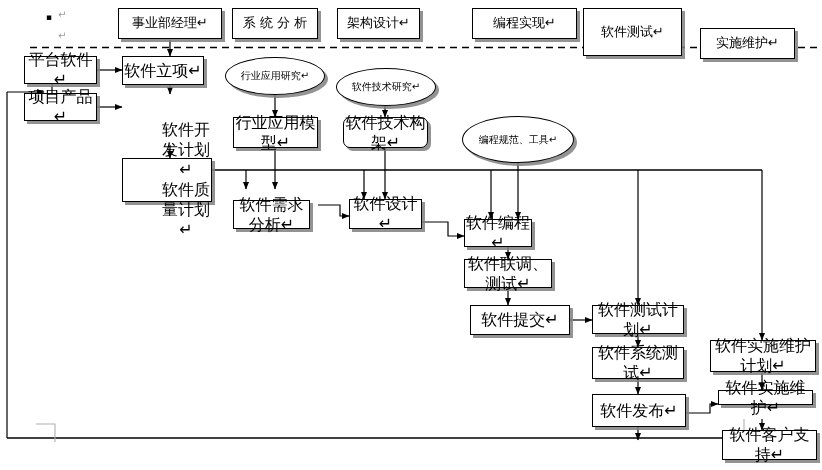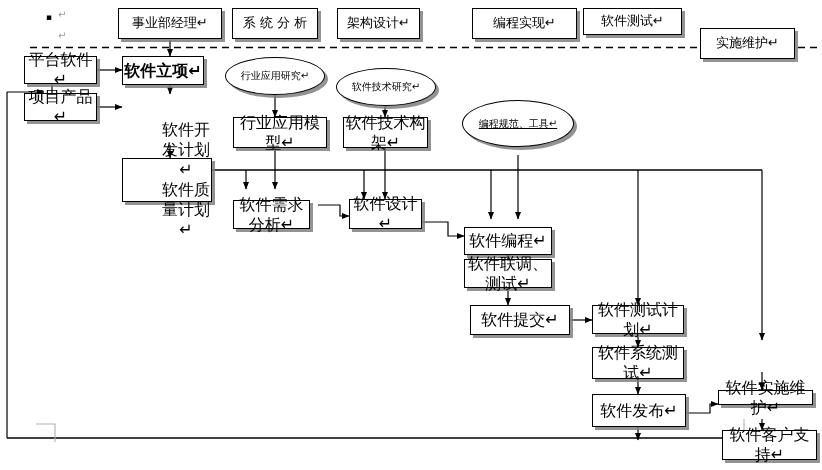--- a/index.html
+++ b/index.html
@@ -111,85 +111,88 @@
   </div>
   <div class="node hdr" style="left:232px;top:8px;width:86px;height:31px;">
     <span>系 统 分 析</span>
   </div>
   <div class="node hdr" style="left:337px;top:8px;width:83px;height:31px;">
     <span>架构设计↵</span>
   </div>
   <div class="node hdr" style="left:472px;top:8px;width:105px;height:31px;">
     <span>编程实现↵</span>
   </div>
-  <div class="node hdr" style="left:583px;top:8px;width:99px;height:27px;">
+  <div class="node hdr" style="left:583px;top:8px;width:99px;height:48px;">
     <span>软件测试↵</span>
   </div>
   <div class="node hdr" style="left:700px;top:8px;width:95px;height:31px;margin-top:20px;">
     <span>实施维护↵</span>
   </div>
 
   <div class="node" style="left:24px;top:56px;width:73px;height:28px;">
     <span>平台软件↵</span>
   </div>
   <div class="node" style="left:24px;top:93px;width:73px;height:28px;">
     <span>项目产品↵</span>
   </div>
 
-  <div class="node" style="left:122px;top:56px;width:82px;height:29px;font-weight:bold;">
+  <div class="node" style="left:122px;top:56px;width:82px;height:29px;">
     <span>软件立项↵</span>
   </div>
   <div class="node two-line" style="left:122px;top:158px;width:90px;height:44px;padding-left:38px;">
     <span>软件开发计划↵</span>
     <span>软件质量计划↵</span>
   </div>
 
   <div class="ellipse" style="left:225px;top:57px;width:100px;height:38px;">
     <span>行业应用研究↵</span>
   </div>
   <div class="ellipse" style="left:336px;top:68px;width:100px;height:38px;">
     <span>软件技术研究↵</span>
   </div>
-  <div class="ellipse" style="left:462px;top:100px;width:112px;height:47px;text-decoration:underline;">
+  <div class="ellipse" style="left:462px;top:116px;width:112px;height:47px;">
     <span>编程规范、工具↵</span>
   </div>
 
-  <div class="node" style="left:233px;top:117px;width:94px;height:31px;">
+  <div class="node" style="left:233px;top:117px;width:85px;height:31px;">
     <span>行业应用模型↵</span>
   </div>
-  <div class="node" style="left:343px;top:117px;width:85px;height:31px;">
+  <div class="node" style="left:343px;top:117px;width:85px;height:31px;border-radius:7px;">
     <span>软件技术构架↵</span>
   </div>
   <div class="node" style="left:233px;top:200px;width:77px;height:29px;">
     <span>软件需求分析↵</span>
   </div>
   <div class="node" style="left:349px;top:199px;width:73px;height:30px;">
     <span>软件设计↵</span>
   </div>
 
-  <div class="node" style="left:464px;top:219px;width:88px;height:28px;margin-top:8px;">
+  <div class="node" style="left:464px;top:219px;width:68px;height:28px;">
     <span>软件编程↵</span>
   </div>
   <div class="node" style="left:464px;top:259px;width:88px;height:29px;">
     <span>软件联调、测试↵</span>
   </div>
   <div class="node" style="left:470px;top:305px;width:100px;height:30px;">
     <span>软件提交↵</span>
   </div>
 
   <div class="node" style="left:592px;top:305px;width:92px;height:29px;">
     <span>软件测试计划↵</span>
   </div>
   <div class="node" style="left:592px;top:347px;width:92px;height:32px;">
     <span>软件系统测试↵</span>
   </div>
   <div class="node" style="left:592px;top:394px;width:94px;height:33px;">
     <span>软件发布↵</span>
   </div>
 
+  <div class="node" style="left:710px;top:340px;width:106px;height:32px;">
+    <span>软件实施维护计划↵</span>
+  </div>
   <div class="node" style="left:718px;top:390px;width:95px;height:15px;">
     <span>软件实施维护↵</span>
   </div>
   <div class="node" style="left:722px;top:430px;width:95px;height:30px;">
     <span>软件客户支持↵</span>
   </div>
 
 </div>
 
 </body></html>

